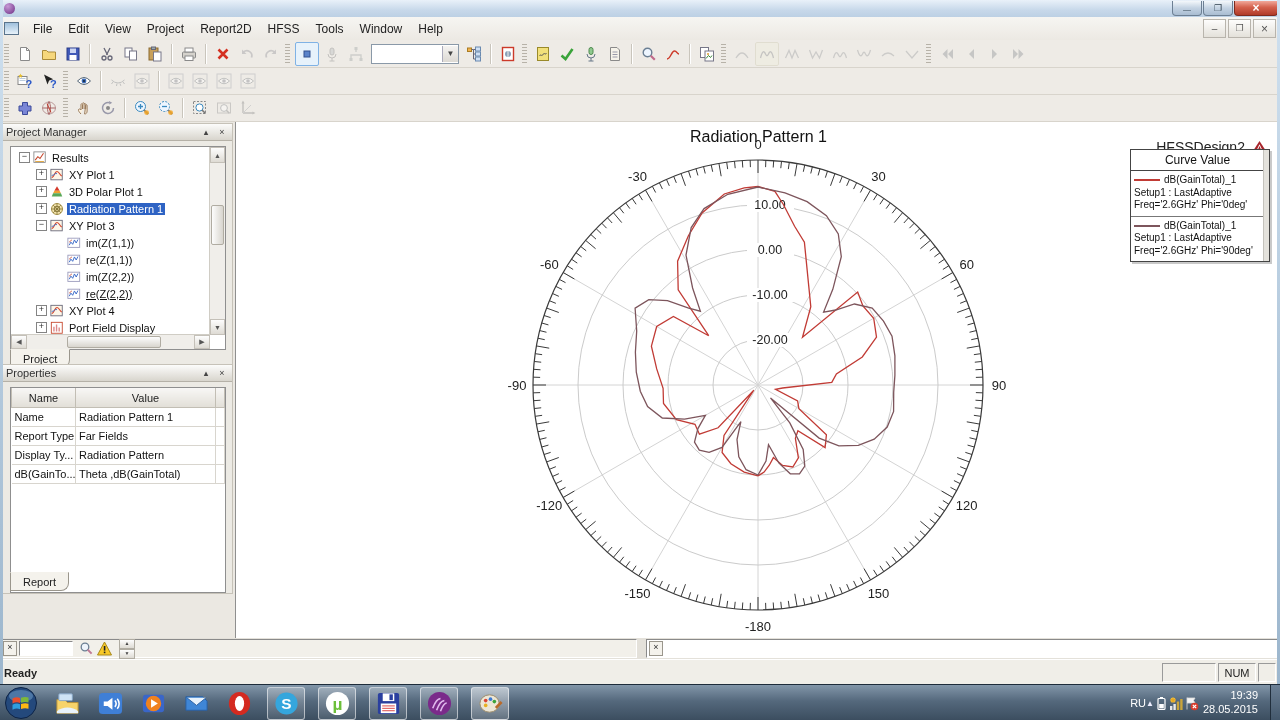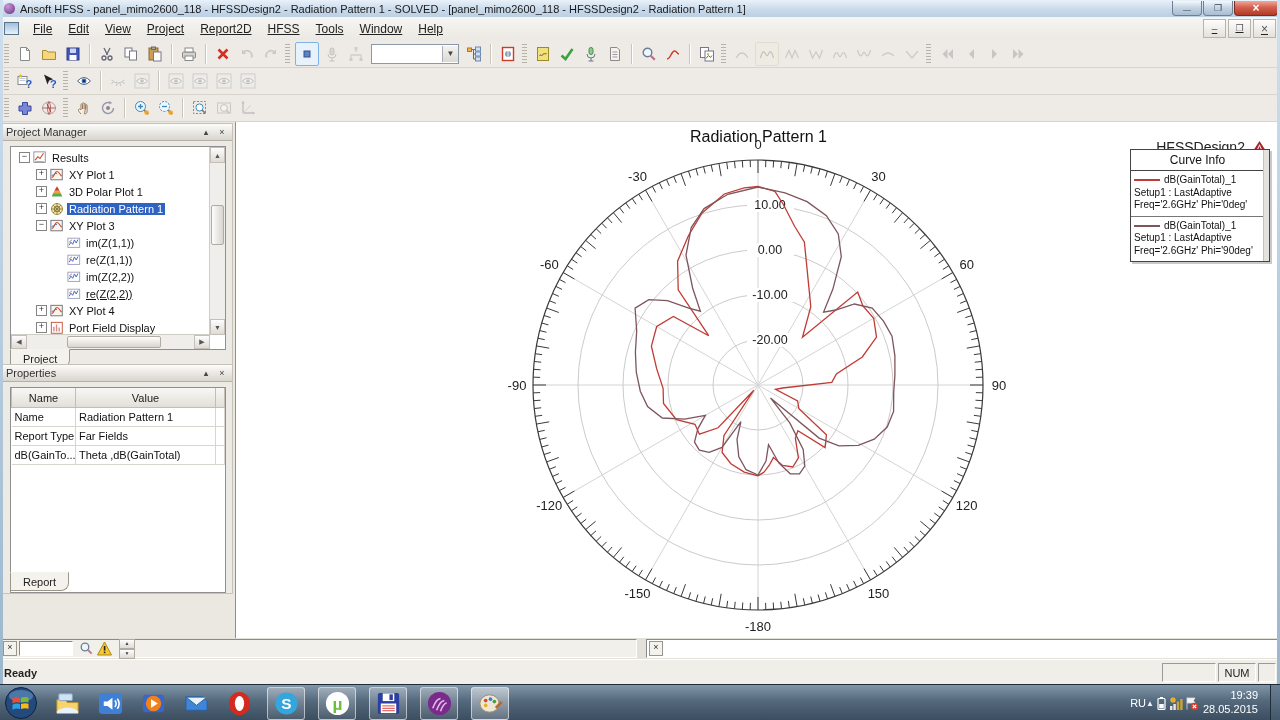--- a/index.html
+++ b/index.html
@@ -9,21 +9,21 @@
   .titlebar{position:absolute;left:0;top:0;width:100%;height:17px;background:linear-gradient(#e9f1f9,#c7d8ea 60%,#bcd0e4);border-bottom:1px solid #93a8bd;display:flex;align-items:center;font-size:11px;color:#1a1a1a;}
   .appicon{width:11px;height:11px;border-radius:50%;background:radial-gradient(circle at 35% 30%,#c79ad6,#6d2d84);margin:0 5px 0 4px;flex:0 0 auto;}
   .title-text{white-space:nowrap;overflow:hidden;}
   .winbtns{margin-left:auto;display:flex;margin-right:2px;}
   .wbtn{width:28px;height:14px;border:1px solid #6c7f93;border-top:none;border-radius:0 0 4px 4px;background:linear-gradient(#f4f8fb,#c3d2e2 50%,#a9bdd2);display:flex;align-items:center;justify-content:center;font-size:10px;color:#30414f;margin-left:1px;line-height:1;}
   .wbtn.close{width:42px;background:linear-gradient(#f1a89a,#d4614d 45%,#b03a28);color:#fff;border-color:#7e2a1d;}
   .wbtn.min::before{content:"—";font-size:8px;margin-top:4px;}
   .wbtn.max::before{content:"❐";font-size:9px;}
   .wbtn.close::before{content:"×";font-weight:bold;font-size:12px;}
   
-  .menubar{position:absolute;left:0;top:17px;width:100%;height:23px;background:linear-gradient(#f6f5f2,#ece9e3);border-bottom:1px solid #d4d0c8;display:flex;align-items:center;font-size:12px;color:#222;text-decoration:underline;}
+  .menubar{position:absolute;left:0;top:17px;width:100%;height:23px;background:linear-gradient(#f6f5f2,#ece9e3);border-bottom:1px solid #d4d0c8;display:flex;align-items:center;font-size:12px;color:#222;}
   .childicon{width:13px;height:11px;border:1px solid #5a748c;background:linear-gradient(#9fc0dc,#e8f2fa);margin:0 6px 0 4px;flex:0 0 auto;}
   .menu-item{padding:3px 8px;}
   .childbtns{margin-left:auto;display:flex;margin-right:4px;gap:2px;}
   .cbtn{width:21px;height:17px;border:1px solid #b8b4ac;background:linear-gradient(#fdfdfc,#e4e1da);display:flex;align-items:center;justify-content:center;font-size:10px;color:#555;line-height:1;}
   .cbtn.cmin::before{content:"–";}
   .cbtn.cmax::before{content:"❐";font-size:9px;}
   .cbtn.cclose::before{content:"×";font-size:12px;}
   
   .tbrow{position:absolute;left:0;width:100%;background:#eeebe6;border-bottom:1px solid #d8d4cc;display:flex;align-items:center;padding-left:2px;box-sizing:border-box;}
   #tb1{top:40px;height:28px;}
@@ -122,21 +122,20 @@
 </style>
 </head>
 <body>
 
 <div class="screen">
   <div class="frame-edge left"></div>
   <div class="frame-edge right"></div>
 
   <div class="titlebar">
     <span class="appicon"></span>
-    <span class="title-text">Ansoft HFSS - panel_mimo2600_118 - HFSSDesign2 - Radiation Pattern 1 - SOLVED - [panel_mimo2600_118 - HFSSDesign2 - Radiation Pattern 1]</span>
     <div class="winbtns">
       <span class="wbtn min"></span>
       <span class="wbtn max"></span>
       <span class="wbtn close"></span>
     </div>
   </div>
 
   <div class="menubar">
     <span class="childicon"></span>
     <nav id="menu" style="display:flex;">
@@ -658,20 +657,25 @@
             </thead>
             <tbody id="proprows">
                 <tr>
                   <td>Name</td>
                   <td>Radiation Pattern 1</td>
                   <td></td>
                 </tr>
                 <tr>
                   <td>Report Type</td>
                   <td>Far Fields</td>
+                  <td></td>
+                </tr>
+                <tr>
+                  <td>Display Ty...</td>
+                  <td>Radiation Pattern</td>
                   <td></td>
                 </tr>
                 <tr>
                   <td>dB(GainTo...</td>
                   <td>Theta ,dB(GainTotal)</td>
                   <td></td>
                 </tr>
               </tbody>
           </table>
         </div>
@@ -907,21 +911,21 @@
         <span class="ansoft-logo">
           <svg width="13" height="10" viewBox="0 0 13 10">
               <path d="M6.5 0L13 10H0z" fill="#a8242b"></path>
               <path d="M6.5 3.2L9.8 10H3.2z" fill="#fff"></path>
               <path d="M6.5 5L8.6 10H4.4z" fill="#a8242b"></path>
             </svg>
           <span>ANSOFT</span>
         </span>
       </div>
       <div class="legend">
-        <div class="legend-header">Curve Info</div>
+        <div class="legend-header">Curve Value</div>
         <div class="legend-entry">
           <div class="leg-line1">
             <span class="legend-swatch" style="background: rgb(193, 59, 53);"></span>
             <span>dB(GainTotal)_1</span>
           </div>
           <div>Setup1 : LastAdaptive</div>
           <div>Freq='2.6GHz' Phi='0deg'</div>
         </div>
         <div class="legend-entry">
           <div class="leg-line1">

